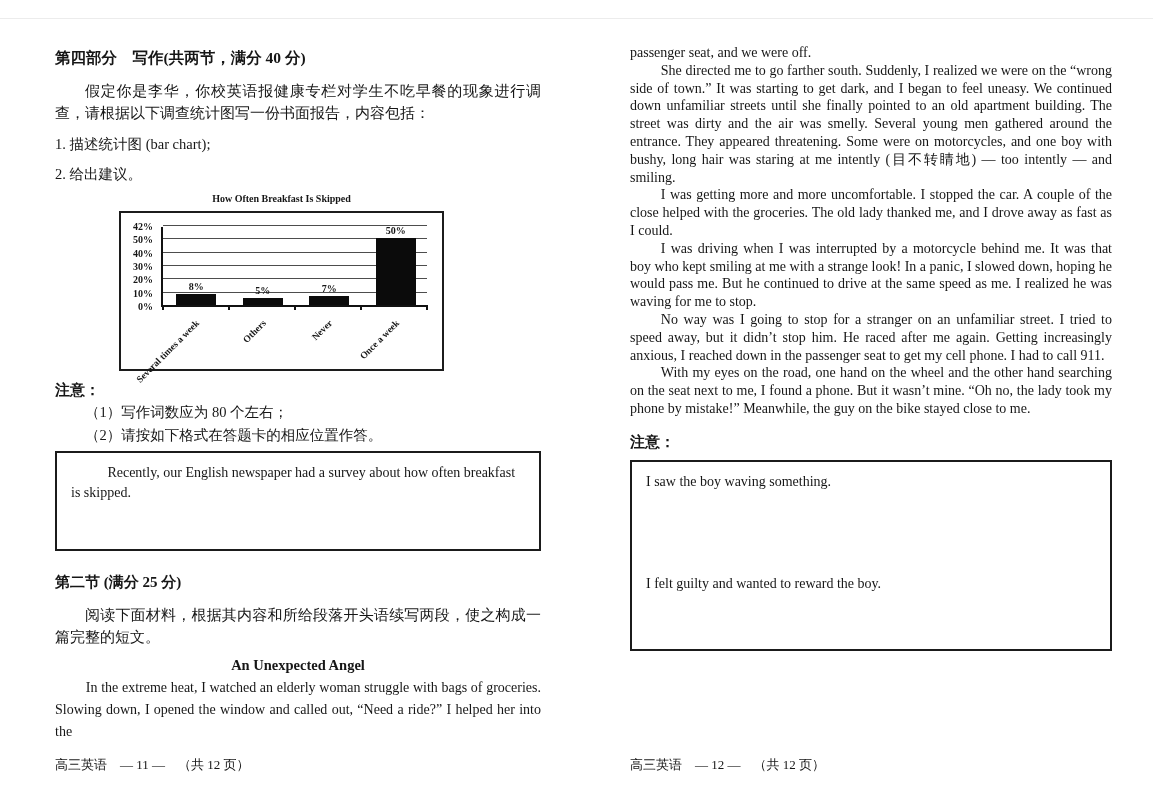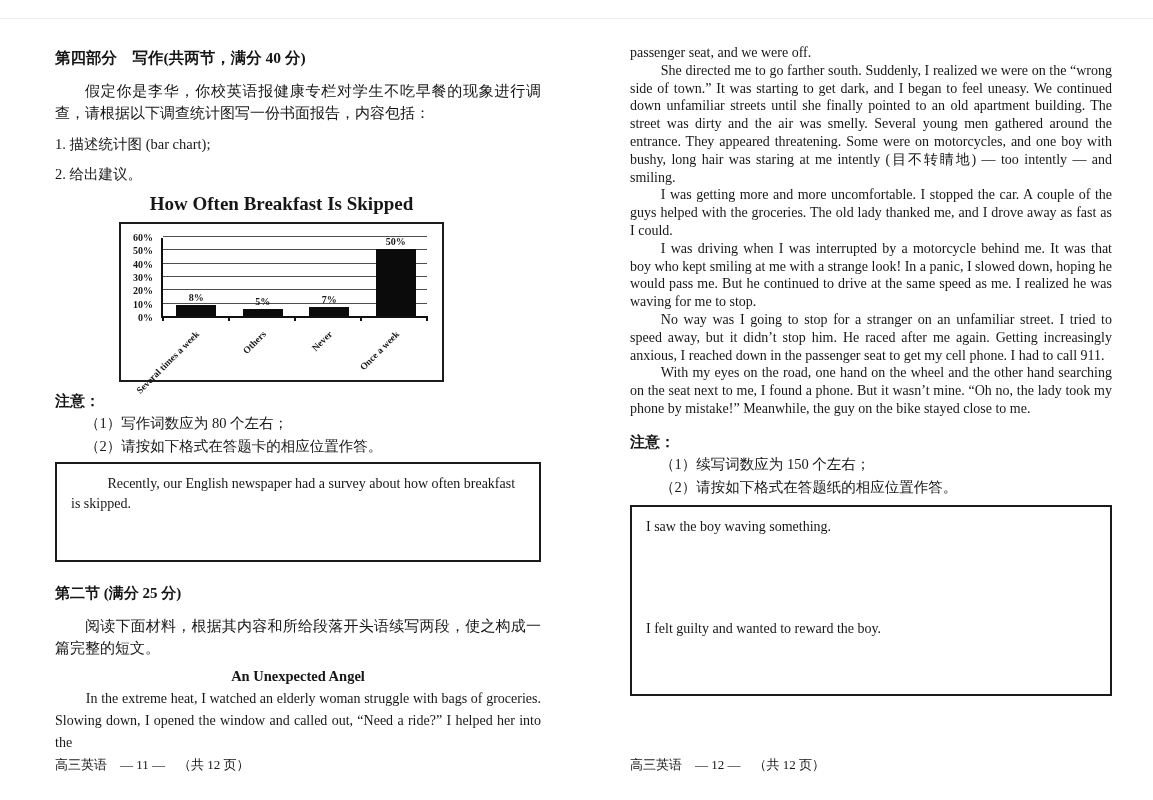--- a/index.html
+++ b/index.html
@@ -16,21 +16,21 @@
   .col-left  { left:55px;  top:48px; width:486px; }
   .col-right { left:630px; top:44px; width:482px; }
 
   .section-heading { font-size:15.5px; font-weight:bold; margin-bottom:11px; }
   .part-heading    { font-size:15px;   font-weight:bold; margin-bottom:12px; }
   .cn-intro { font-size:15px; line-height:22px; text-indent:2em; text-align:justify; margin-bottom:9px; }
   .tasks .task-item { font-size:14.5px; line-height:22px; margin-bottom:8px; }
 
   
   .chart-figure { width:325px; margin:4px 0 10px 64px; }
-  .chart-title  { text-align:center; font-weight:bold; font-size:19px; margin-bottom:7px; }
+  .chart-title  { text-align:center; font-weight:bold; font-size:10px; margin-bottom:7px; }
   .chart-box    { position:relative; width:325px; height:160px; border:2px solid #1c1c1c; background:#fff; }
   .chart-ylabels{ position:absolute; left:0; top:0; width:36px; height:100%; }
   .ytick        { position:absolute; right:4px; font-size:10px; font-weight:bold; line-height:10px; }
   .chart-plot   { position:absolute; left:40px; top:14px; width:266px; height:80px;
                   border-left:2px solid #111; border-bottom:2px solid #111; }
   .grid  { position:absolute; left:0; width:100%; height:1px; background:#4d4d4d; }
   .xtick { position:absolute; top:100%; width:2px; height:5px; background:#111; transform:translateX(-1px); }
   .bar      { position:absolute; bottom:0; background:#0b0b0b; }
   .bar-val  { position:absolute; width:60px; text-align:center; font-size:10px; font-weight:bold; }
   .chart-xlabels { position:absolute; left:40px; top:98px; width:266px; height:60px; }
@@ -79,21 +79,21 @@
   <div class="chart-figure">
     <div class="chart-title">How Often Breakfast Is Skipped</div>
     <div class="chart-box">
       <div class="chart-ylabels">
           <div class="ytick" style="top: 89px;">0%</div>
           <div class="ytick" style="top: 75.6667px; text-align: right;">10%</div>
           <div class="ytick" style="top: 62.3333px;">20%</div>
           <div class="ytick" style="top: 49px;">30%</div>
           <div class="ytick" style="top: 35.6667px;">40%</div>
           <div class="ytick" style="top: 22.3333px;">50%</div>
-          <div class="ytick" style="top: 9px;">60%</div>
+          <div class="ytick" style="top: 9px;">42%</div>
         </div>
       <div class="chart-plot">
           <div class="grid" style="bottom: 12.3333px;"></div>
           <div class="grid" style="bottom: 25.6667px;"></div>
           <div class="grid" style="bottom: 39px;"></div>
           <div class="grid" style="bottom: 52.3333px;"></div>
           <div class="grid" style="bottom: 65.6667px;"></div>
           <div class="grid" style="bottom: 79px;"></div>
           <div class="xtick" style="left: 0%;"></div>
           <div class="xtick" style="left: 25%;"></div>
@@ -136,32 +136,28 @@
     <div class="story-title">An Unexpected Angel</div>
     <p class="story-opening">In the extreme heat, I watched an elderly woman struggle with bags of groceries. Slowing down, I opened the window and called out, “Need a ride?” I helped her into the</p>
   </div>
 </div>
 
 <div class="col col-right">
 
   <div class="story-paras">
       <p>passenger seat, and we were off.</p>
       <p>She directed me to go farther south. Suddenly, I realized we were on the “wrong side of town.” It was starting to get dark, and I began to feel uneasy. We continued down unfamiliar streets until she finally pointed to an old apartment building. The street was dirty and the air was smelly. Several young men gathered around the entrance. They appeared threatening. Some were on motorcycles, and one boy with bushy, long hair was staring at me intently (目不转睛地) — too intently — and smiling.</p>
-      <p>I was getting more and more uncomfortable. I stopped the car. A couple of the guys helped with the groceries. The old lady thanked me, and I drove away as fast as I could.</p>
+      <p>I was getting more and more uncomfortable. I stopped the car. A couple of the close helped with the groceries. The old lady thanked me, and I drove away as fast as I could.</p>
       <p>I was driving when I was interrupted by a motorcycle behind me. It was that boy who kept smiling at me with a strange look! In a panic, I slowed down, hoping he would pass me. But he continued to drive at the same speed as me. I realized he was waving for me to stop.</p>
       <p>No way was I going to stop for a stranger on an unfamiliar street. I tried to speed away, but it didn’t stop him. He raced after me again. Getting increasingly anxious, I reached down in the passenger seat to get my cell phone. I had to call 911.</p>
       <p>With my eyes on the road, one hand on the wheel and the other hand searching on the seat next to me, I found a phone. But it wasn’t mine. “Oh no, the lady took my phone by mistake!” Meanwhile, the guy on the bike stayed close to me.</p>
     </div>
 
   <div class="notice right-notice">
     <div class="notice-label">注意：</div>
-    <div class="notice-list">
-        <div class="notice-item">（1）续写词数应为 150 个左右；</div>
-        <div class="notice-item">（2）请按如下格式在答题纸的相应位置作答。</div>
-      </div>
   </div>
 
   <div class="answer-box answer-box-right">
     <p class="opening1">I saw the boy waving something.</p>
     <p class="opening2">I felt guilty and wanted to reward the boy.</p>
   </div>
 </div>
 
 <div class="page-footer footer-left">高三英语　— 11 —　（共 12 页）</div>
 <div class="page-footer footer-right">高三英语　— 12 —　（共 12 页）</div>

